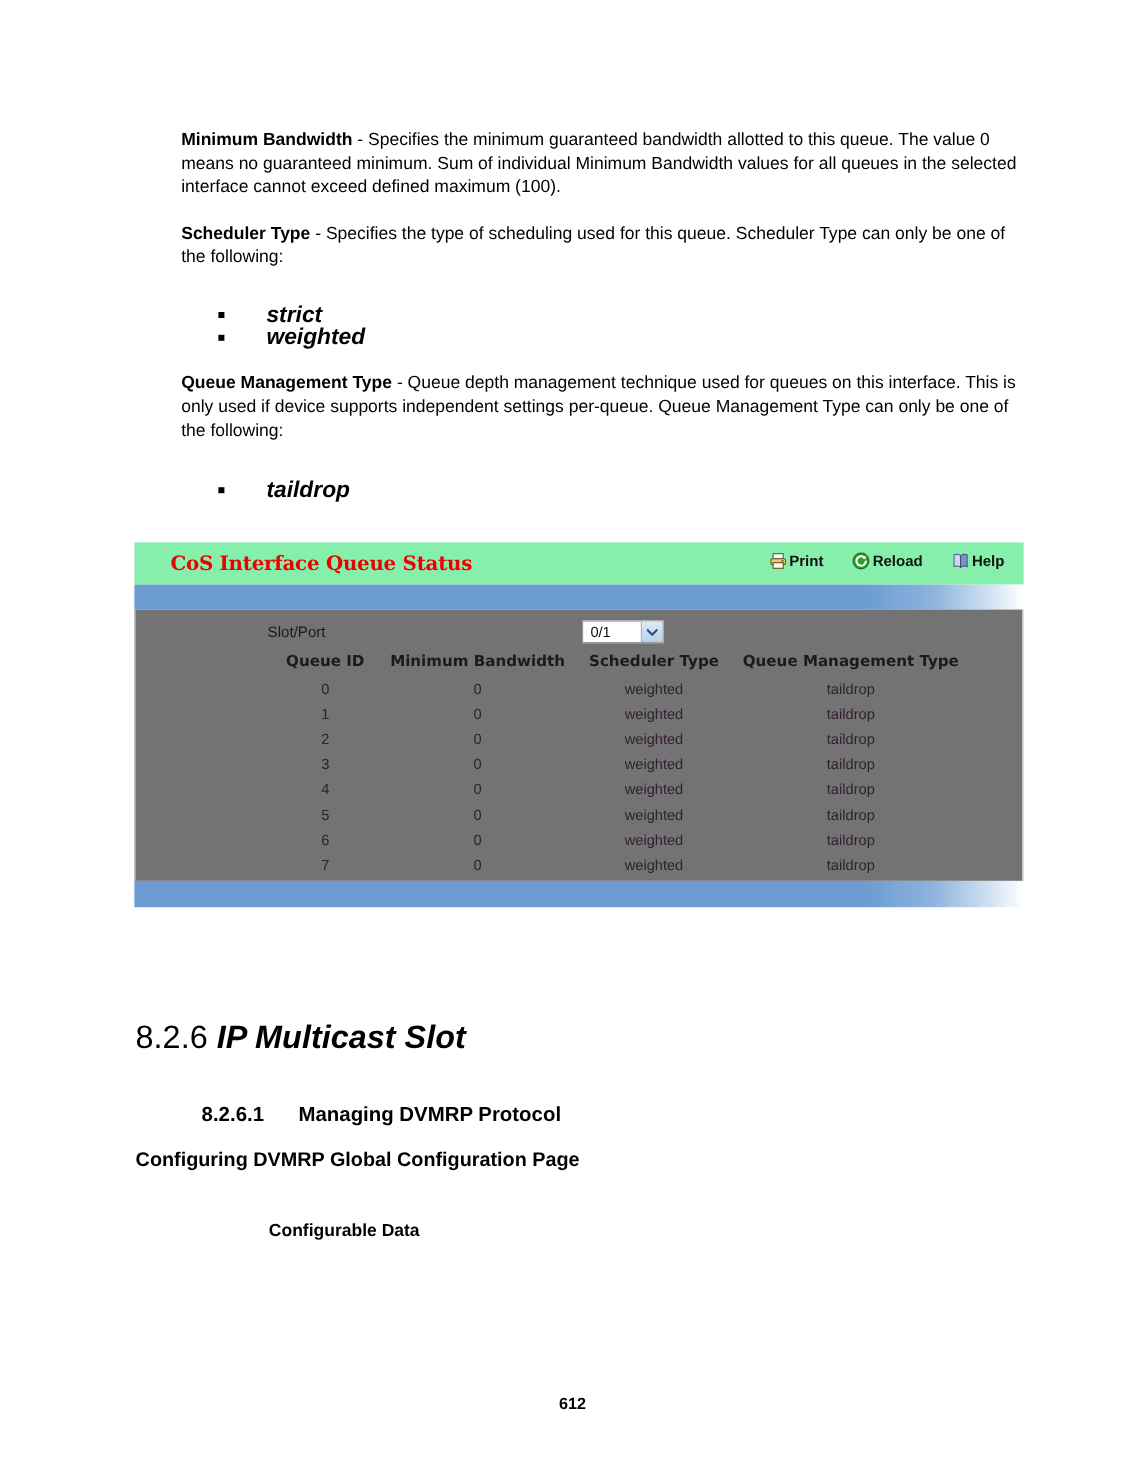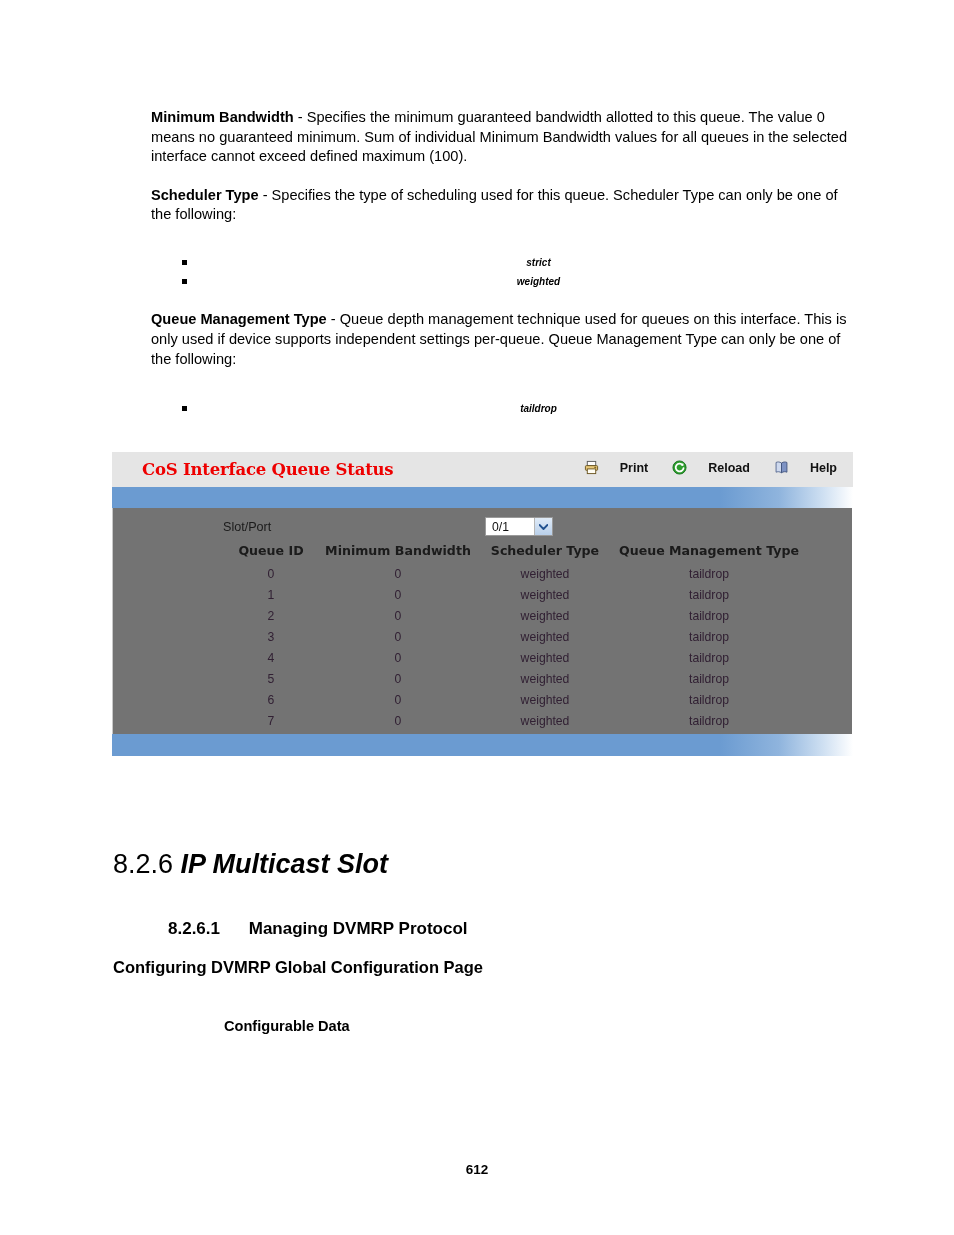--- a/index.html
+++ b/index.html
@@ -37,27 +37,26 @@
   }
   .para b { font-weight: bold; }
 
   .bullets {
     list-style: none;
     margin: 0 0 19px 0;
     padding: 0;
   }
   .bullets li {
     position: relative;
-    font-size: 10px;
+    font-size: 19px;
     line-height: 19.2px;
     font-weight: bold;
     font-style: italic;
     padding-left: 71px;
     margin: 0;
-    text-align: center;
   }
   .bullets li::before {
     content: "";
     position: absolute;
     left: 31px;
     top: 7px;
     width: 5px;
     height: 5px;
     background: #000;
   }
@@ -70,21 +69,21 @@
     position: absolute;
     left: 112px;
     top: 452px;
     width: 741px;
     height: 305px;
     background: #ffffff;
   }
   .panel-header {
     position: relative;
     height: 35px;
-    background: #e5e5e5;
+    background: #86efac;
     border-bottom: 0;
   }
   .panel-title {
     position: absolute;
     left: 30px;
     top: 8px;
     font-size: 16.5px;
     font-weight: bold;
     color: #ee0000;
     letter-spacing: -0.2px;
@@ -95,21 +94,21 @@
     position: absolute;
     right: 16px;
     top: 8px;
     display: flex;
     align-items: center;
     gap: 24px;
   }
   .action {
     display: flex;
     align-items: center;
-    gap: 21px;
+    gap: 2px;
     font-size: 12.5px;
     font-weight: bold;
     color: #111;
     cursor: pointer;
     white-space: nowrap;
   }
   .action .ico { width: 15px; height: 15px; display: block; }
 
   .bar-blue {
     height: 21px;

